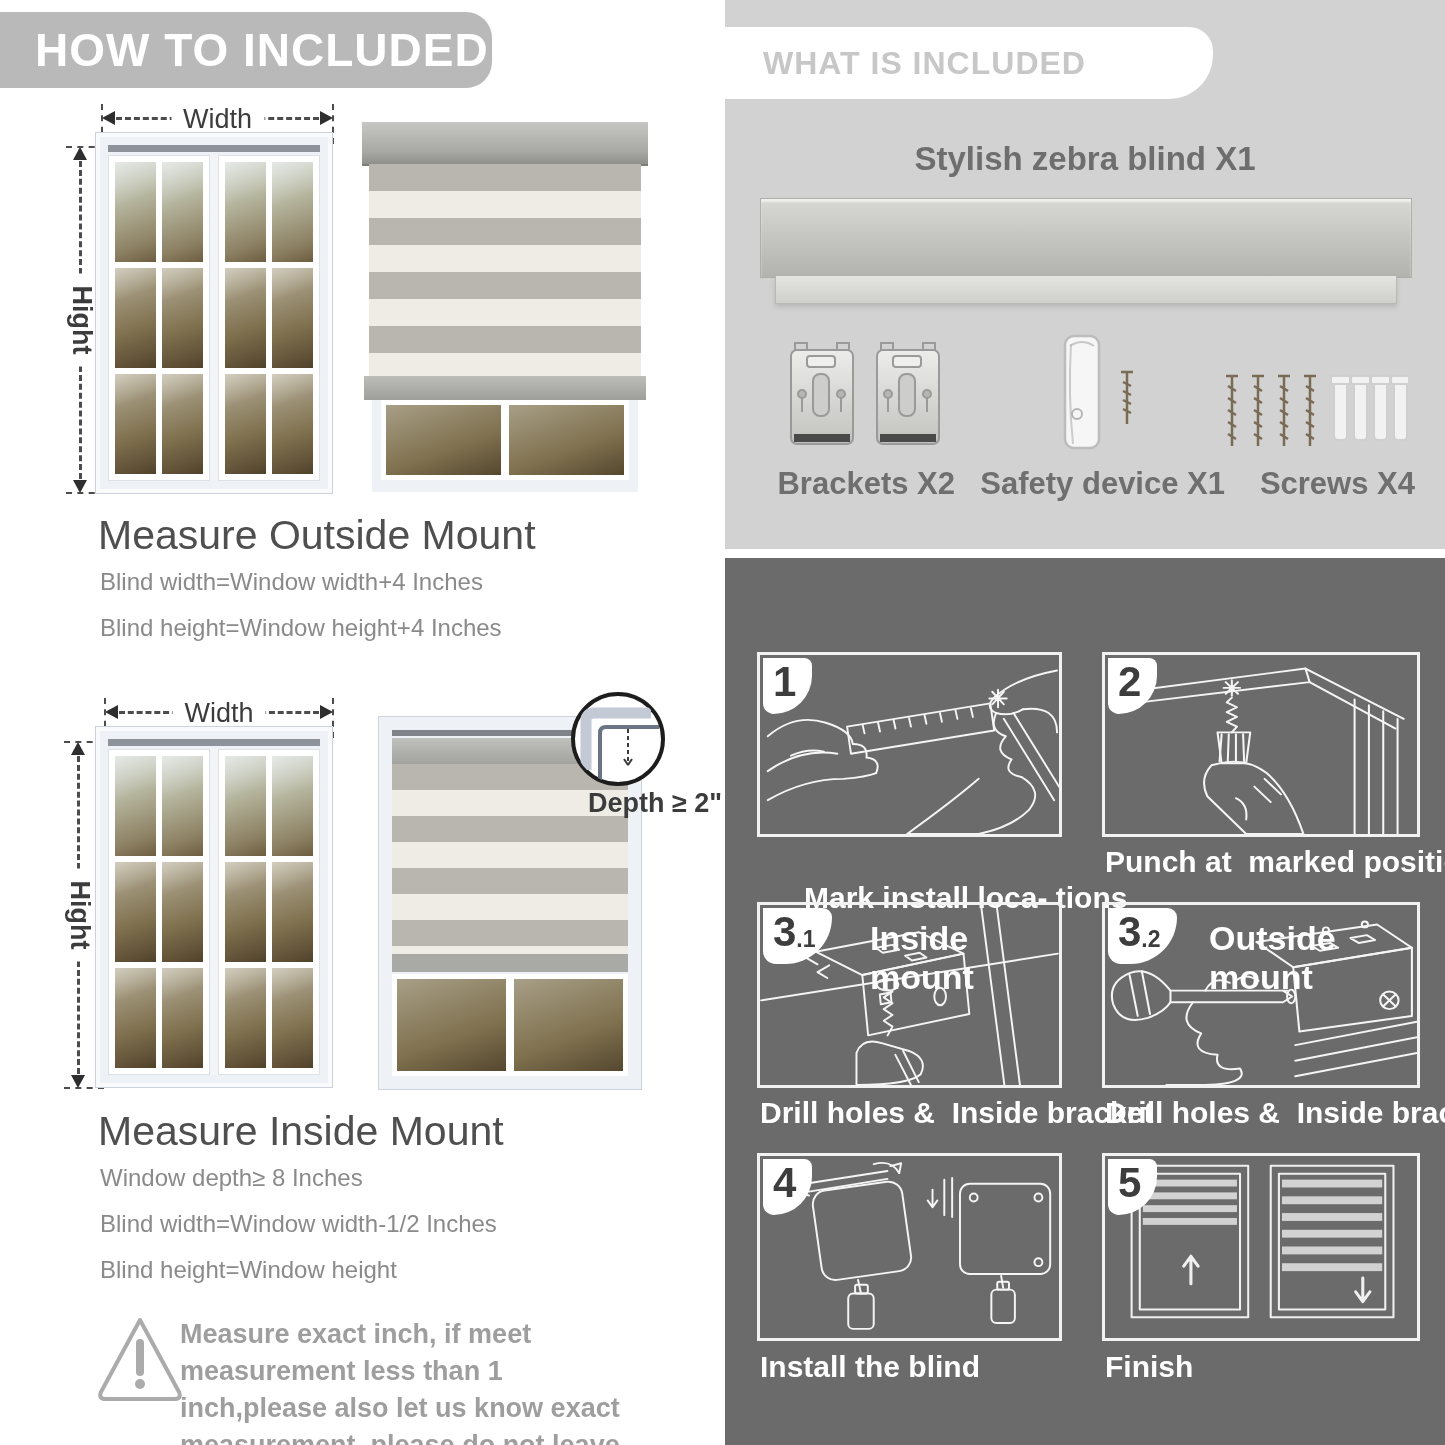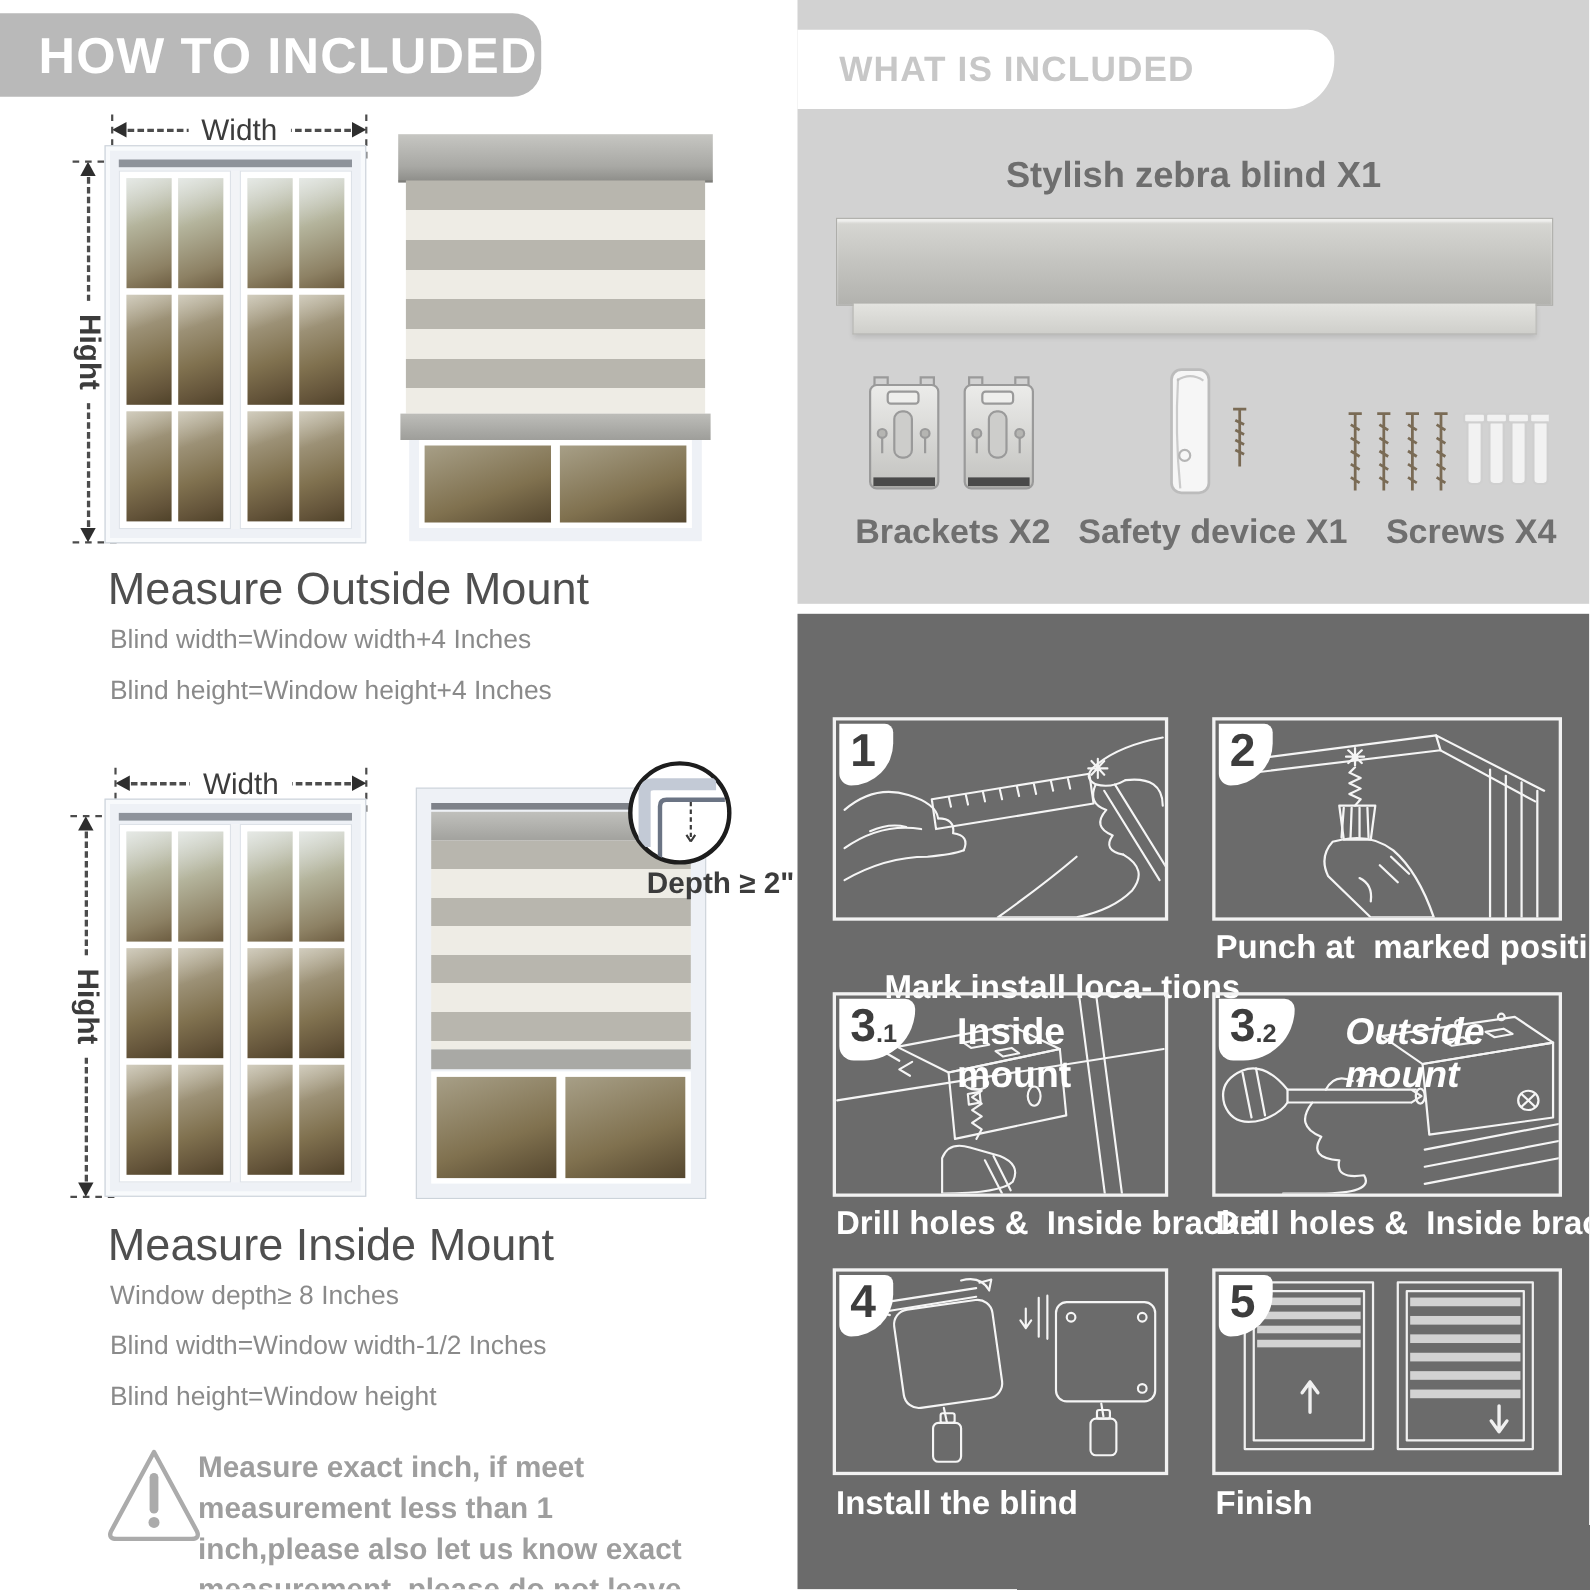--- a/index.html
+++ b/index.html
@@ -402,21 +402,21 @@
         <path d="M24,72 L32,114 M36,68 L44,112"></path>
         <path d="M98,88 Q106,72 122,80 M126,80 Q136,68 150,78"></path>
         <path d="M86,100 Q70,122 94,132 Q82,152 110,154 Q106,172 132,168 Q142,185 92,185 L60,185"></path>
         <path d="M186,144 L305,120 M186,160 L305,136 M186,176 L305,152"></path>
       </g>
     </svg>
     <div class="badge">
       <span class="num">3</span>
       <span class="sub">.2</span>
     </div>
-    <div class="ptitle" style="left:118px;top:14px;font-style:italic;">Outside mount</div>
+    <div class="ptitle" style="left:104px;top:14px;">Outside mount</div>
   </div>
   <div class="abs pcap" style="left:1105px;top:1096px;">Drill holes &amp;  Inside bracket</div>
 
   <div class="abs panel" style="left:757px;top:1153px;width:305px;height:188px;">
     <svg class="lineart" viewBox="0 0 305 185">
       <g stroke="#f5f5f5" stroke-width="2" fill="none" stroke-linecap="round" stroke-linejoin="round">
         <path d="M46,28 L130,15 M50,36 L130,23"></path>
         <path d="M46,28 l-7,9 l11,3"></path>
         <path d="M116,8 q18,-5 26,9"></path>
         <path d="M142,17 l2,-10 l-11,3"></path>

